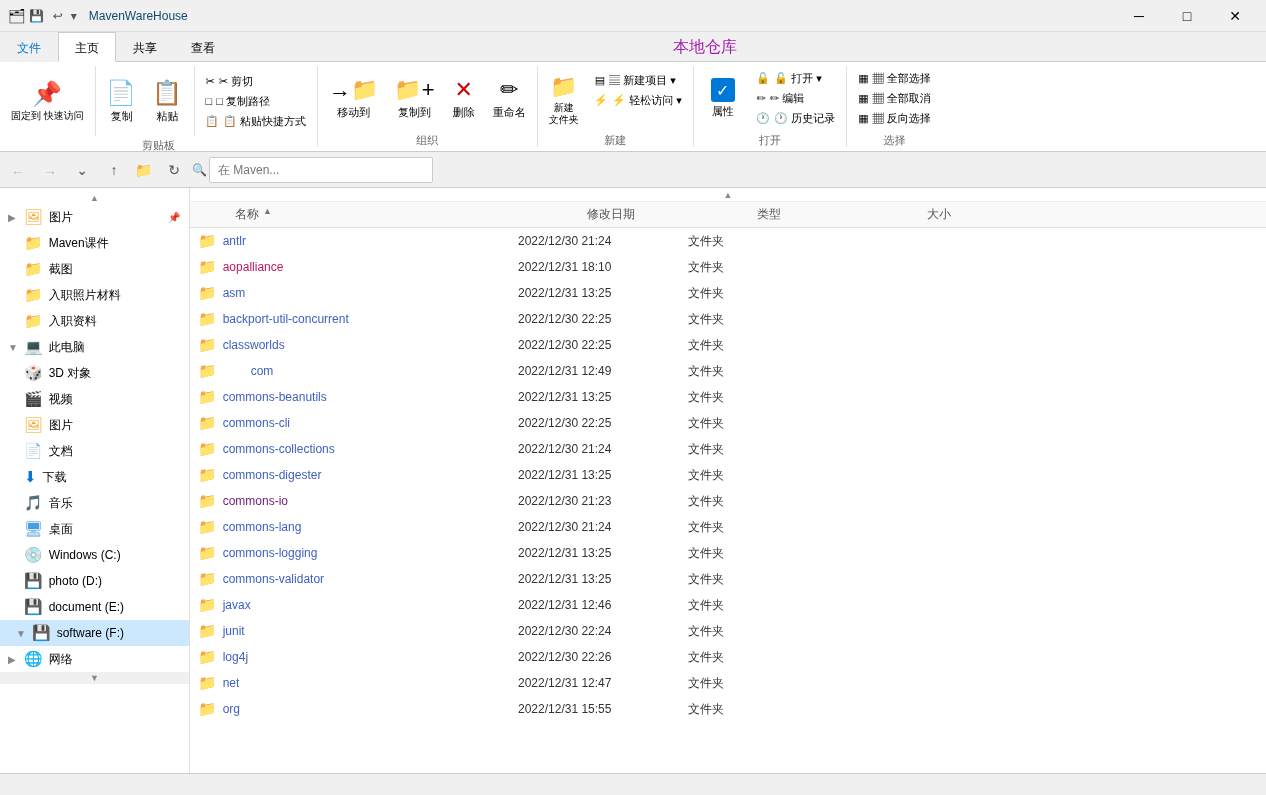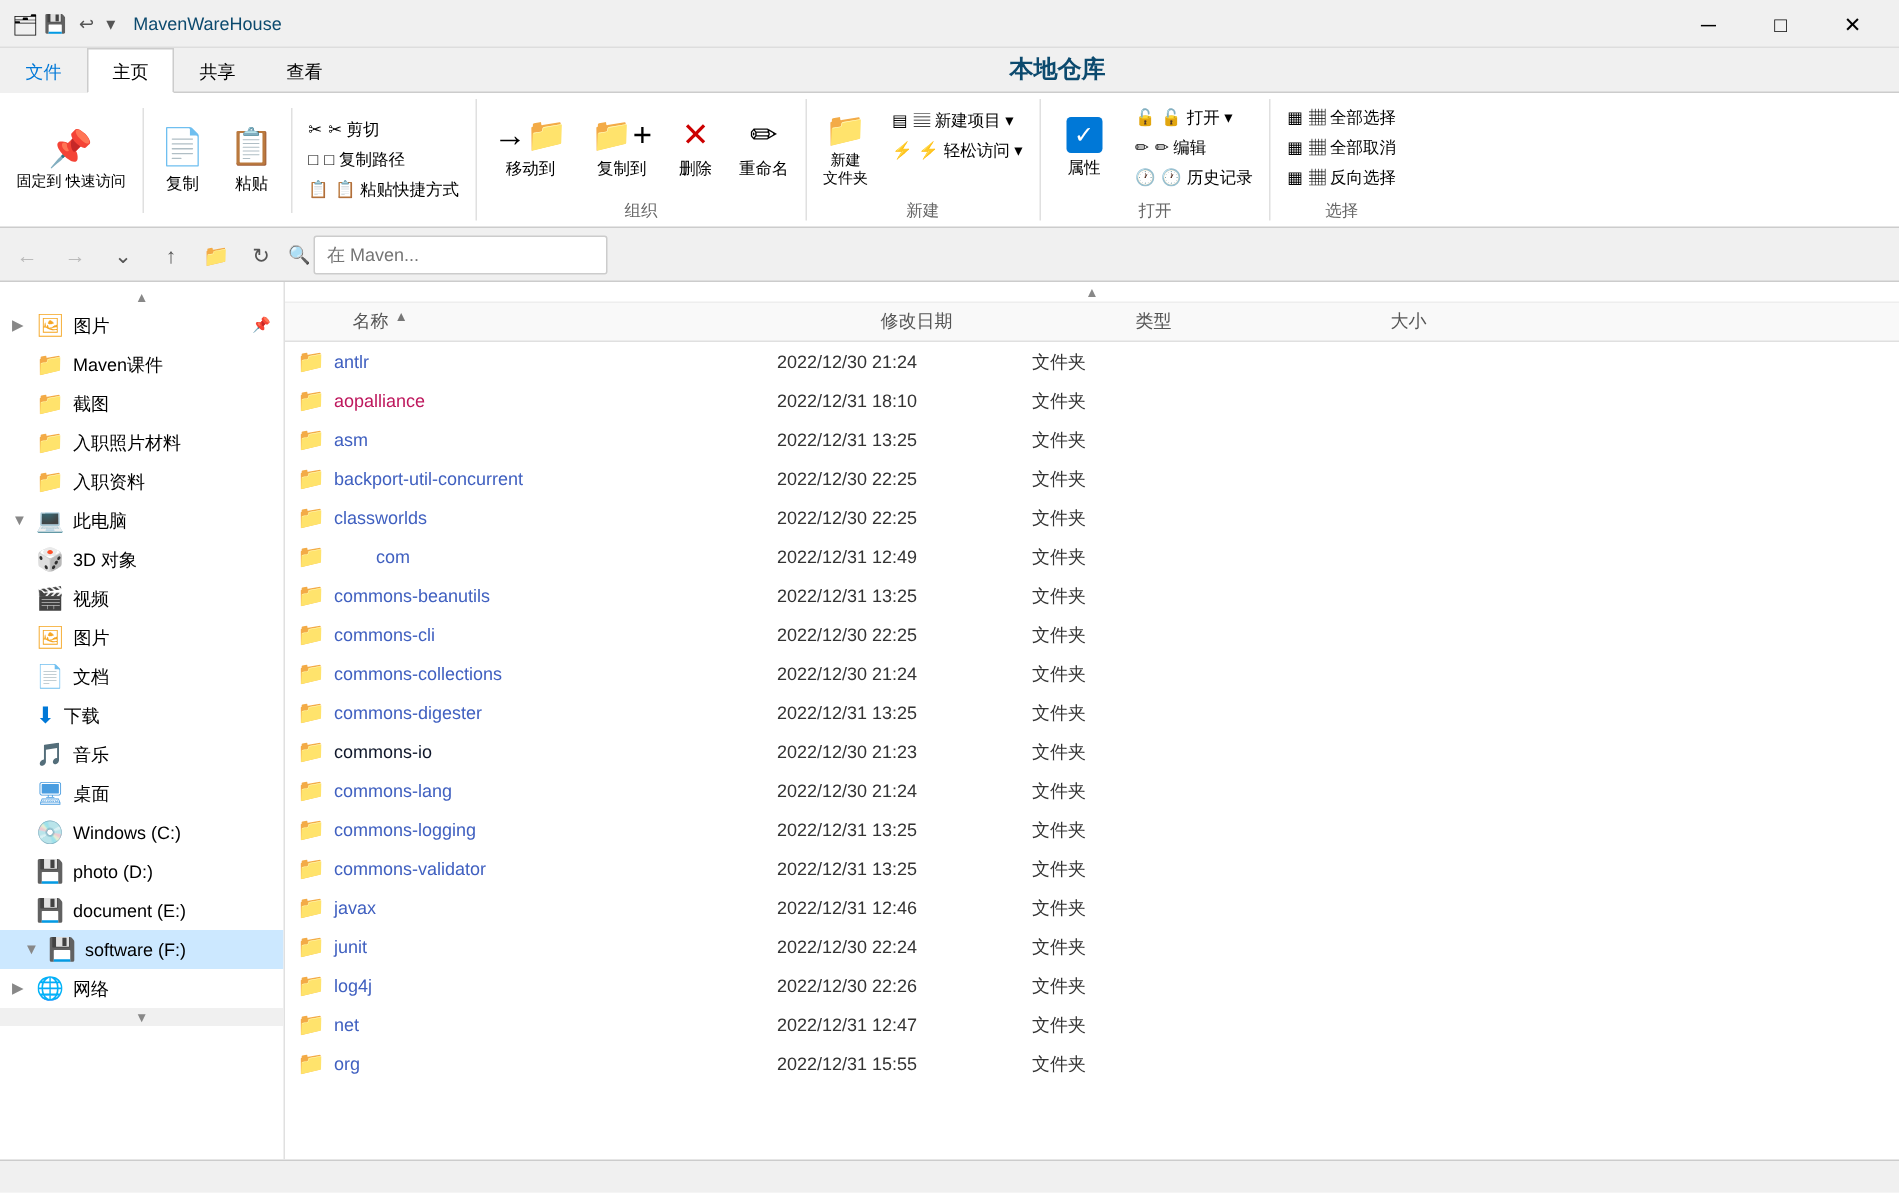--- a/index.html
+++ b/index.html
@@ -127,21 +127,21 @@
       flex: 1;
       height: 26px;
       border: 1px solid #0078d7;
       border-radius: 2px;
       padding: 0 8px;
       font-size: 12px;
       background: white;
       outline: none;
     }
     .search-box {
-      width: 196px;
+      width: 224px;
       height: 26px;
       border: 1px solid #ccc;
       border-radius: 2px;
       padding: 0 8px;
       font-size: 12px;
       background: white;
     }
     .refresh-btn {
       width: 28px; height: 28px;
       border: 1px solid transparent;
@@ -290,21 +290,21 @@
     <button class="title-bar-btn">□</button>
     <button class="title-bar-btn close">✕</button>
   </div>
 </div>
 
 <div class="ribbon-tabs">
   <div class="ribbon-tab" style="color:#0078d7; background:#f0f0f0;">文件</div>
   <div class="ribbon-tab active">主页</div>
   <div class="ribbon-tab">共享</div>
   <div class="ribbon-tab">查看</div>
-  <div style="flex:1; text-align:center; line-height:30px; font-size:16px; font-weight:bold; color:#0c4a6e; padding-right:88px;">本地仓库</div>
+  <div style="flex:1; text-align:center; line-height:30px; font-size:16px; font-weight:normal; color:#a21caf; padding-right:88px;">本地仓库</div>
 </div>
 
 <div class="ribbon">
 
   <div class="ribbon-group">
     <div class="ribbon-group-content">
 
       <div class="ribbon-btn" style="min-width:50px;">
         <div style="font-size:24px; color:#f5a623;">📌</div>
         <div style="font-size:10px; text-align:center; line-height:1.2;">固定到
@@ -331,20 +331,21 @@
         <div class="ribbon-btn-sm">
           <span>□</span>
           <span>□ 复制路径</span>
         </div>
         <div class="ribbon-btn-sm">
           <span>📋</span>
           <span>📋 粘贴快捷方式</span>
         </div>
       </div>
     </div>
+    <div class="ribbon-group-label">剪贴板</div>
   </div>
 
   <div class="ribbon-group">
     <div class="ribbon-group-content">
       <div class="ribbon-btn">
         <div style="font-size:22px;">→📁</div>
         <div>移动到</div>
       </div>
       <div class="ribbon-btn">
         <div style="font-size:22px;">📁+</div>
@@ -657,21 +658,21 @@
       <span style="font-size:15px; color:#f5c842; flex-shrink:0;">📁</span>
       <span style="color:#4060c0; font-weight:500;">commons-digester</span>
     </div>
     <div class="file-date">2022/12/31 13:25</div>
     <div class="file-type">文件夹</div>
     <div class="file-size"></div>
   </div>
         <div class="file-row">
     <div class="file-name">
       <span style="font-size:15px; color:#f5c842; flex-shrink:0;">📁</span>
-      <span style="color:#0f172a; font-weight:500;text-align:center;">commons-io</span>
+      <span style="color:#701a75; font-weight:500;text-align:center;">commons-io</span>
     </div>
     <div class="file-date">2022/12/30 21:23</div>
     <div class="file-type">文件夹</div>
     <div class="file-size"></div>
   </div>
         <div class="file-row">
     <div class="file-name">
       <span style="font-size:15px; color:#f5c842; flex-shrink:0;">📁</span>
       <span style="color:#4060c0; font-weight:500;">commons-lang</span>
     </div>

